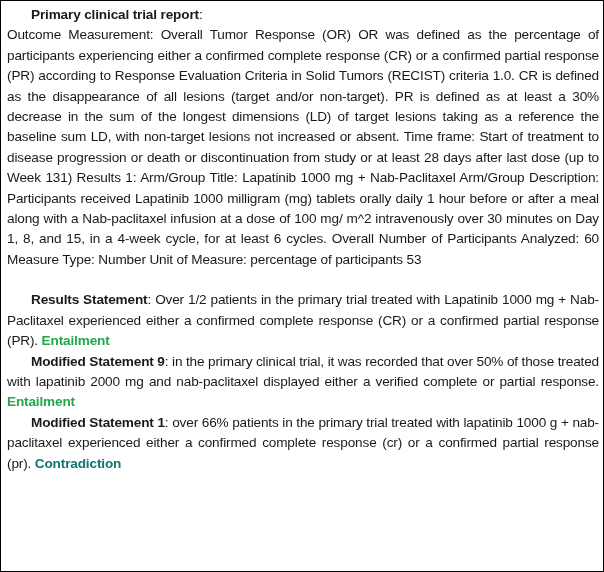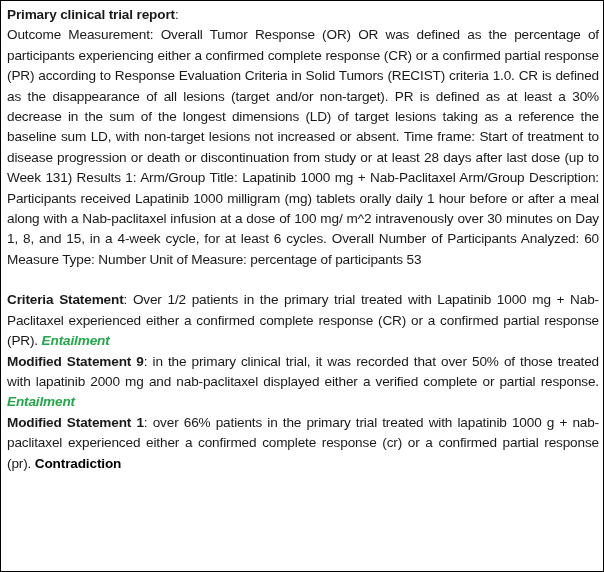--- a/index.html
+++ b/index.html
@@ -13,30 +13,30 @@
     .content {
       position: absolute; left: 6px; top: 4px; width: 592px;
       font-family: "Liberation Sans", sans-serif;
       font-size: 13.6px;
       line-height: 20.4px;
       color: #1a1a1a;
       text-align: justify;
       letter-spacing: -0.15px;
     }
     .content p { margin: 0; }
-    .b { font-weight: bold; }
+    .b { font-weight: bold; margin-left: 24px; }
     .gap { height: 20px; }
-    .label-ent { color: #22a84a; font-weight: bold; font-style: italic; }
-    .label-con { color: #000000; font-weight: bold; }
+    .label-ent { color: #22a84a; font-weight: bold; }
+    .label-con { color: #0f766e; font-weight: bold; }
   </style>
 </head>
 <body>
 
 <div class="frame">
   <div class="content">
     <p><span class="b">Primary clinical trial report</span><span>:</span></p>
     <p>Outcome Measurement: Overall Tumor Response (OR) OR was defined as the percentage of participants experiencing either a confirmed complete response (CR) or a confirmed partial response (PR) according to Response Evaluation Criteria in Solid Tumors (RECIST) criteria 1.0. CR is defined as the disappearance of all lesions (target and/or non-target). PR is defined as at least a 30% decrease in the sum of the longest dimensions (LD) of target lesions taking as a reference the baseline sum LD, with non-target lesions not increased or absent. Time frame: Start of treatment to disease progression or death or discontinuation from study or at least 28 days after last dose (up to Week 131) Results 1: Arm/Group Title: Lapatinib 1000 mg + Nab-Paclitaxel Arm/Group Description: Participants received Lapatinib 1000 milligram (mg) tablets orally daily 1 hour before or after a meal along with a Nab-paclitaxel infusion at a dose of 100 mg/ m^2 intravenously over 30 minutes on Day 1, 8, and 15, in a 4-week cycle, for at least 6 cycles. Overall Number of Participants Analyzed: 60 Measure Type: Number Unit of Measure: percentage of participants  53</p>
     <div class="gap"></div>
-    <p><span class="b">Criteria Statement</span><span>: Over 1/2 patients in the primary trial treated with Lapatinib 1000 mg + Nab-Paclitaxel experienced either a confirmed complete response (CR) or a confirmed partial response (PR). </span><span class="label-ent">Entailment</span></p>
+    <p><span class="b">Results Statement</span><span>: Over 1/2 patients in the primary trial treated with Lapatinib 1000 mg + Nab-Paclitaxel experienced either a confirmed complete response (CR) or a confirmed partial response (PR). </span><span class="label-ent">Entailment</span></p>
     <p><span class="b">Modified Statement 9</span><span>:  in the primary clinical trial, it was recorded that over 50% of those treated with lapatinib 2000 mg and nab-paclitaxel displayed either a verified complete or partial response. </span><span class="label-ent">Entailment</span></p>
     <p><span class="b">Modified Statement 1</span><span>:  over 66% patients in the primary trial treated with lapatinib 1000 g + nab-paclitaxel experienced either a confirmed complete response (cr) or a confirmed partial response (pr). </span><span class="label-con">Contradiction</span></p>
   </div>
 </div>
 
 </body></html>

